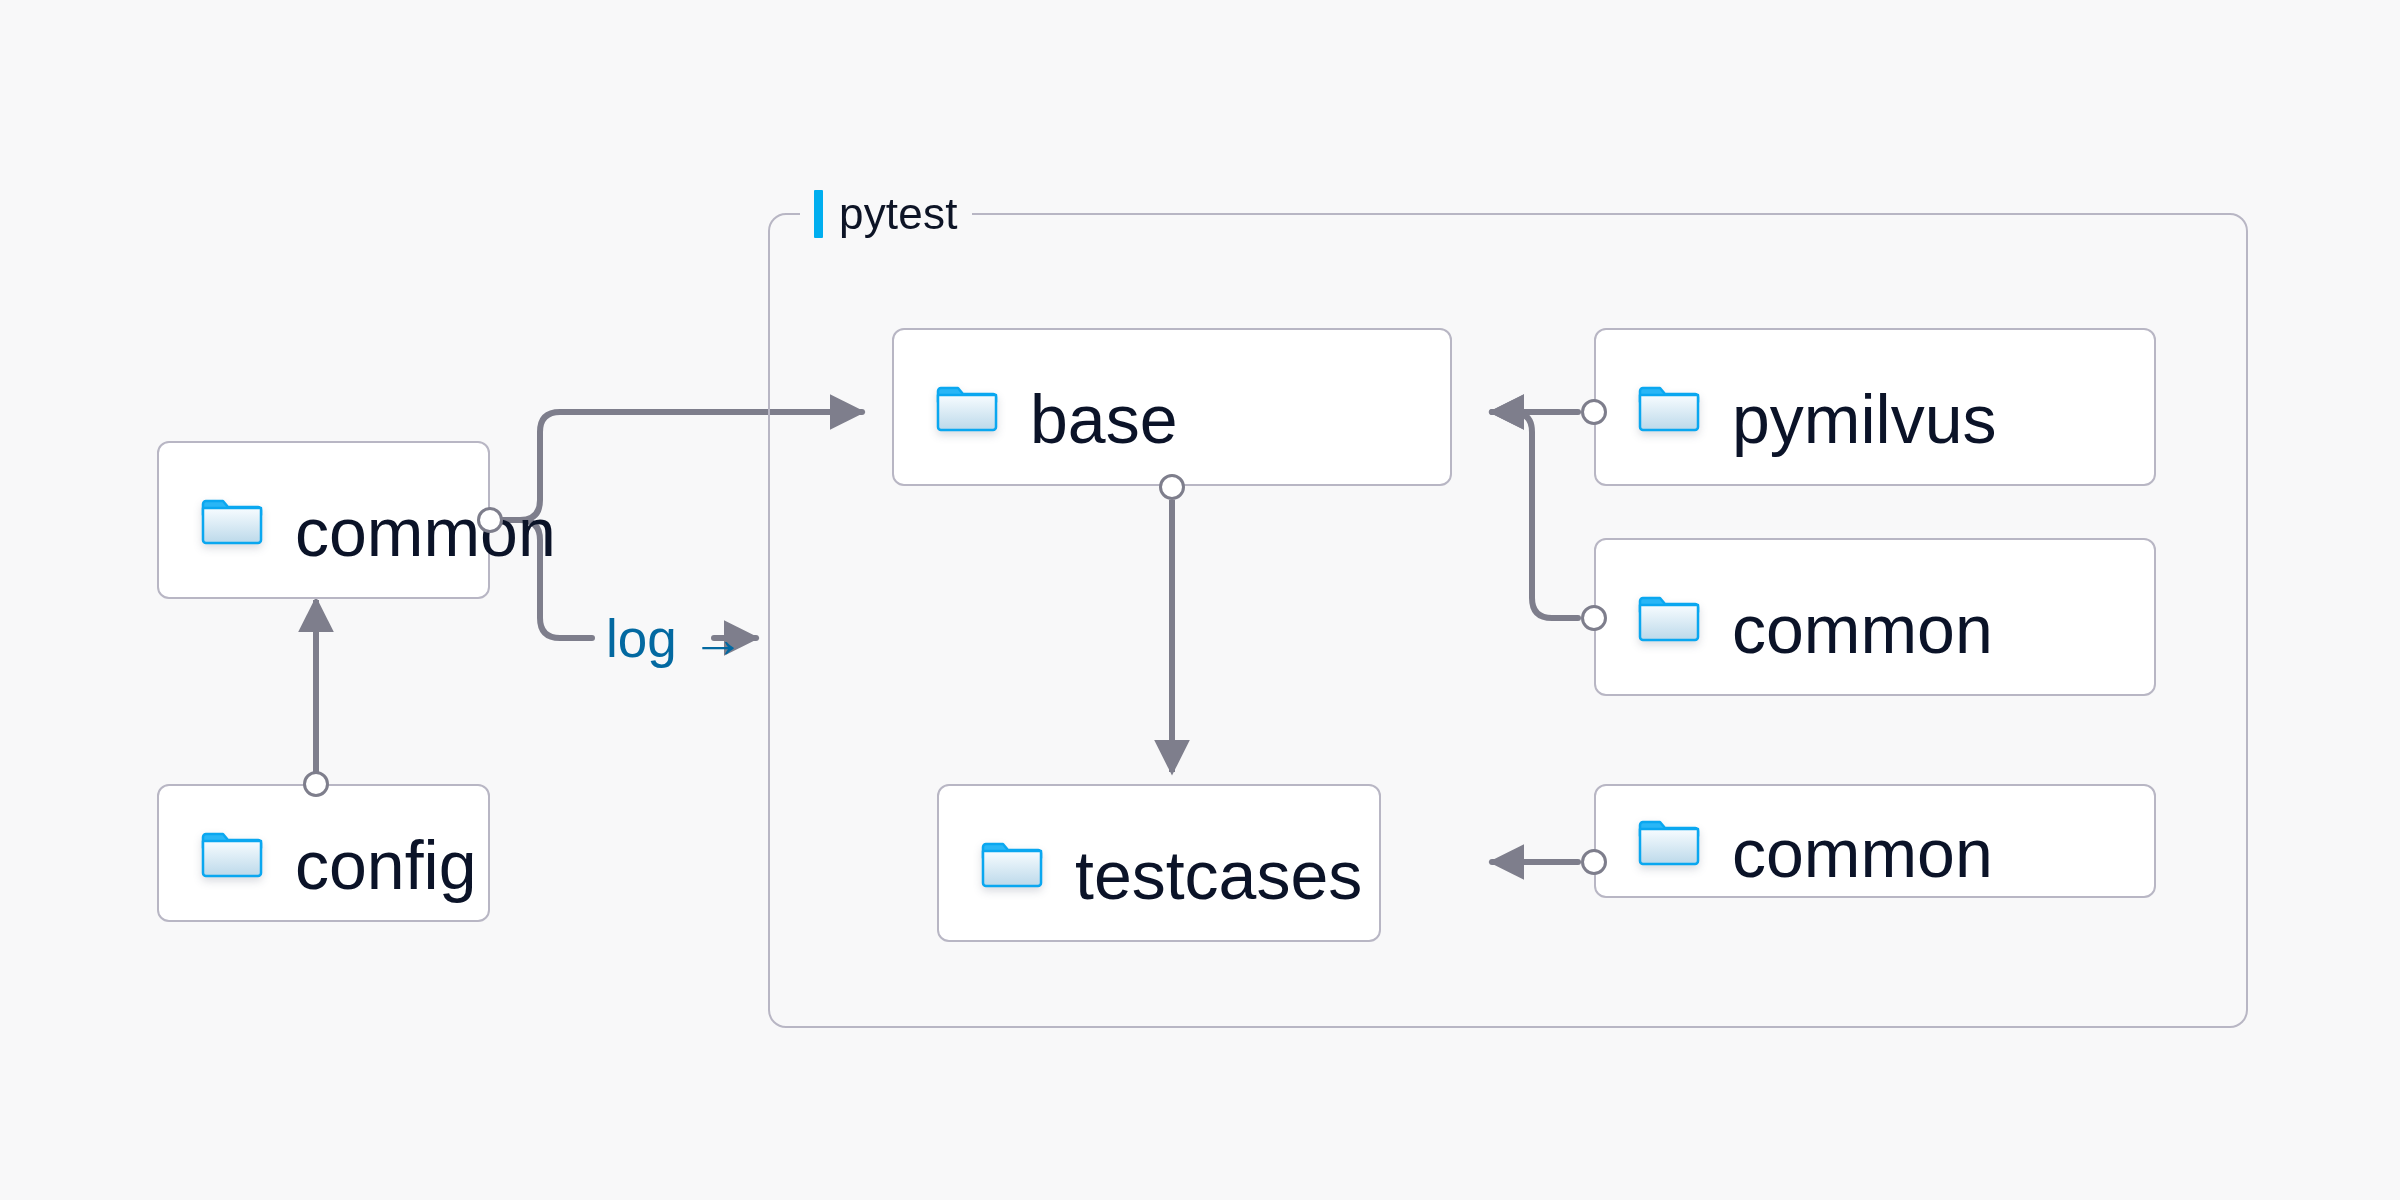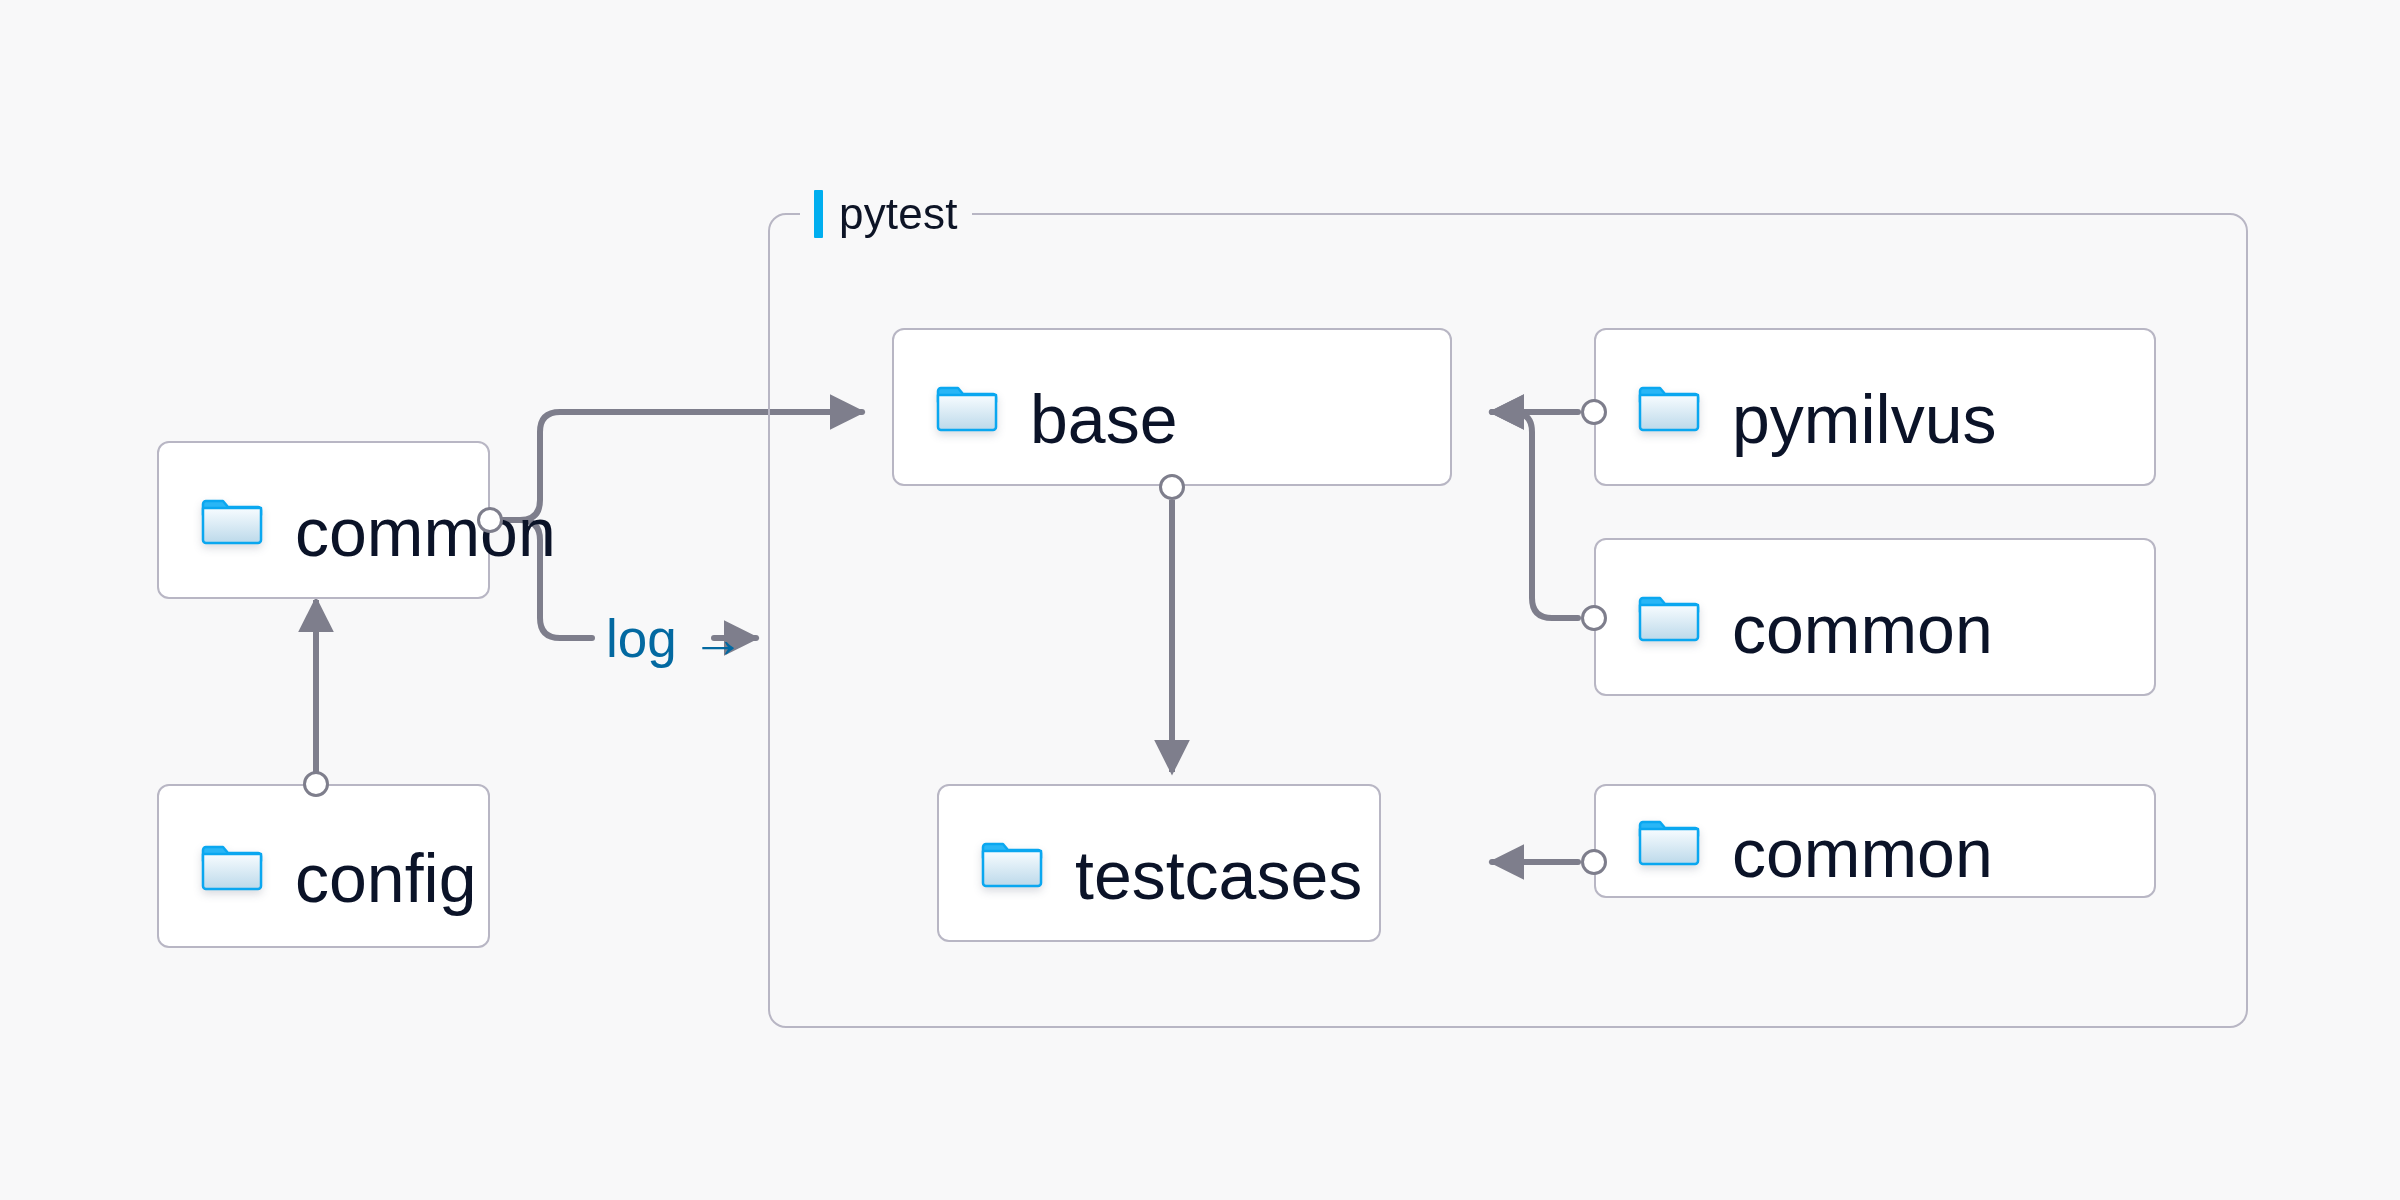--- a/index.html
+++ b/index.html
@@ -146,21 +146,21 @@
 
   <div class="node" style="left:157px; top:441px; width:333px; height:158px;">
     <svg class="folder" viewBox="0 0 62 50">
       <path d="M2 9 a3 3 0 0 1 3-3 h17 l5 6 h30 a3 3 0 0 1 3 3 v5 h-58 z" fill="#29b6f6" stroke="#0aa7f0" stroke-width="2.5" stroke-linejoin="round"></path>
       <path d="M2 13 h58 v32 a3 3 0 0 1 -3 3 h-52 a3 3 0 0 1 -3 -3 z" fill="url(#folderGrad)" stroke="#0aa7f0" stroke-width="2.5" stroke-linejoin="round"></path>
     </svg>
     <span class="node-label">common</span>
   </div>
   <div class="port" style="left:490px; top:520px;"></div>
 
-  <div class="node" style="left:157px; top:784px; width:333px; height:164px;">
+  <div class="node" style="left:157px; top:784px; width:333px; height:138px;">
     <svg class="folder" viewBox="0 0 62 50">
       <path d="M2 9 a3 3 0 0 1 3-3 h17 l5 6 h30 a3 3 0 0 1 3 3 v5 h-58 z" fill="#29b6f6" stroke="#0aa7f0" stroke-width="2.5" stroke-linejoin="round"></path>
       <path d="M2 13 h58 v32 a3 3 0 0 1 -3 3 h-52 a3 3 0 0 1 -3 -3 z" fill="url(#folderGrad)" stroke="#0aa7f0" stroke-width="2.5" stroke-linejoin="round"></path>
     </svg>
     <span class="node-label">config</span>
   </div>
   <div class="port" style="left:316px; top:784px;"></div>
 
   <div class="node" style="left:892px; top:328px; width:560px; height:158px;">
     <svg class="folder" viewBox="0 0 62 50">

